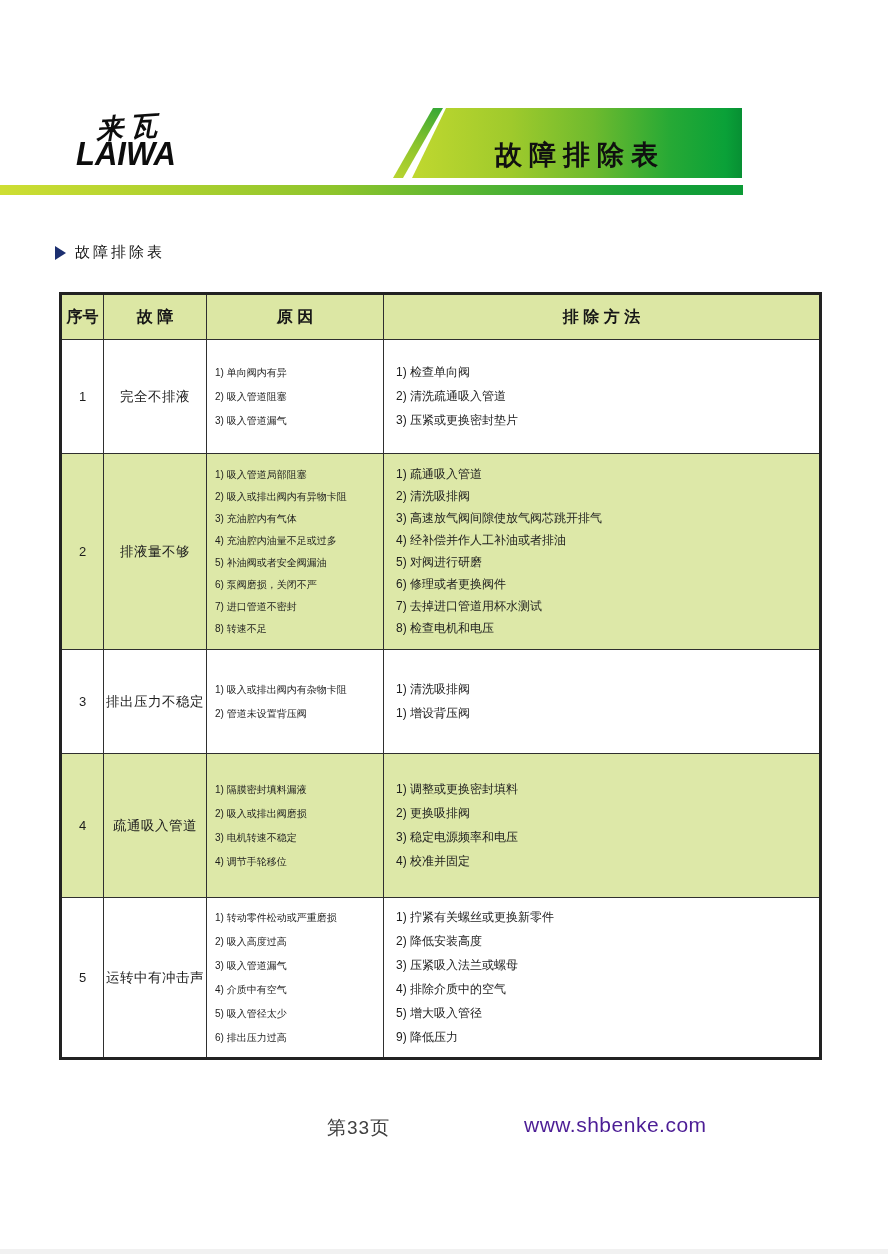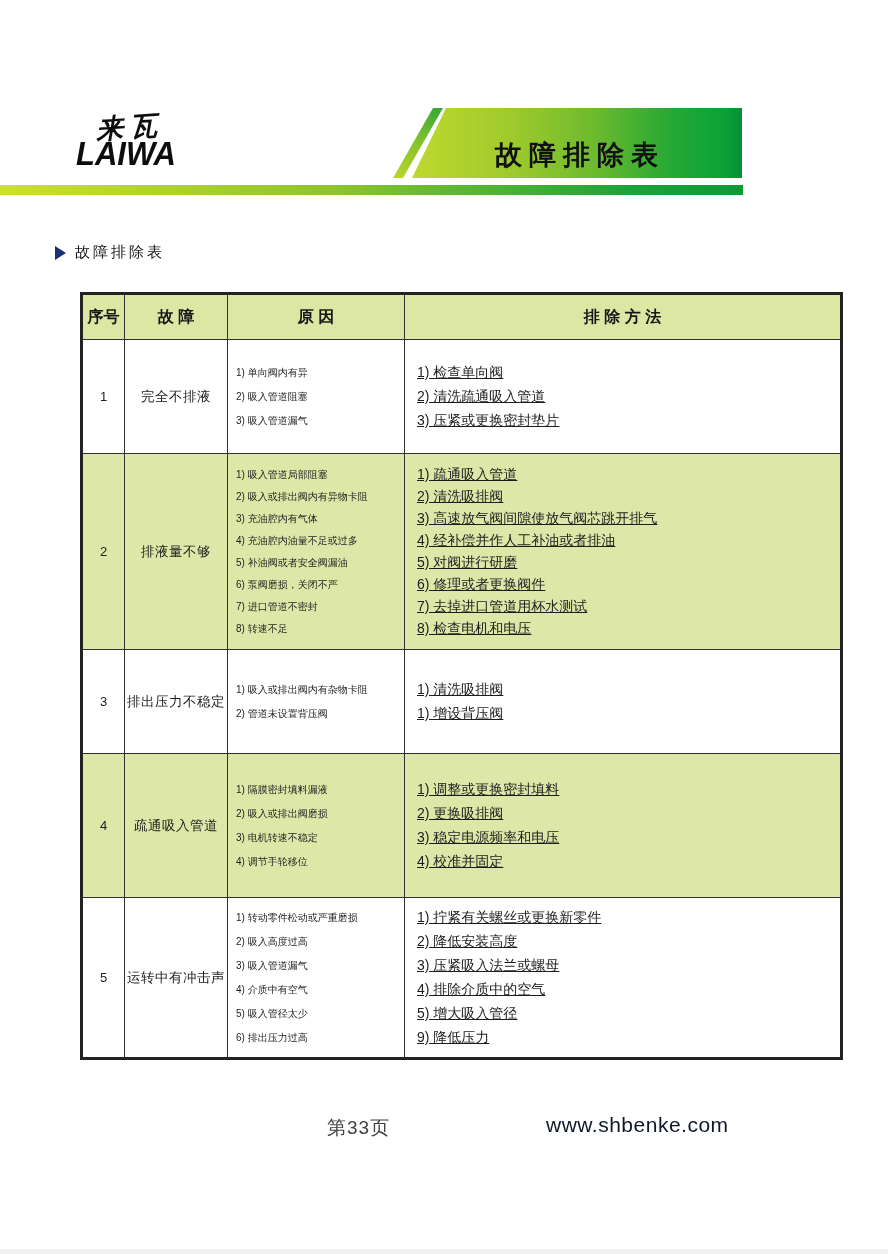--- a/index.html
+++ b/index.html
@@ -66,21 +66,21 @@
   .tri-icon{
     width:0;height:0;
     border-left:11px solid var(--c-marker);
     border-top:7px solid transparent;
     border-bottom:7px solid transparent;
     margin-right:9px;
   }
   .section-label{font-size:15px;color:#141414;letter-spacing:3px;}
 
   
-  .table-wrap{position:absolute;left:80px;top:292px;}
+  .table-wrap{position:absolute;left:59px;top:292px;}
   table.trouble{
     width:760px;table-layout:fixed;border-collapse:collapse;
     border:3px solid #222222;
   }
   table.trouble th, table.trouble td{
     border:1.5px solid var(--c-border);
     padding:0;vertical-align:middle;
   }
   thead tr{height:46px;background:var(--c-header-bg);}
   th{font-size:16px;font-weight:bold;color:#161616;text-align:center;white-space:nowrap;}
@@ -93,25 +93,25 @@
   td.no{text-align:center;font-size:13px;}
   td.fault{text-align:center;font-size:13.5px;letter-spacing:0.5px;margin-top:48px;}
   .list{
     display:flex;flex-direction:column;justify-content:center;
     gap:5px;padding:10px 4px 10px 12px;height:100%;box-sizing:border-box;
   }
   .list.dense{gap:3px;}
   td.causes .list{padding-left:8px;}
   .item{line-height:19px;white-space:nowrap;color:var(--c-text);}
   td.causes .item{font-size:10px;}
-  td.remedies .item{font-size:14px;text-decoration:underline;}
+  td.remedies .item{font-size:12px;}
 
   
   .page-number{position:absolute;left:327px;top:1115px;font-size:19px;letter-spacing:1px;color:#404040;}
-  .website{position:absolute;left:546px;top:1113px;font-size:21px;color:#0f172a;letter-spacing:0.5px;}
+  .website{position:absolute;left:524px;top:1113px;font-size:21px;color:#4c1d95;letter-spacing:0.5px;}
   .bottom-strip{position:absolute;left:0;bottom:0;width:100%;height:5px;background:#f1f1f1;}
 </style>
 </head>
 <body>
 
 <div class="page">
 
   <div class="logo">
     <span class="logo-top">来瓦</span>
     <span class="logo-main">LAIWA</span>

